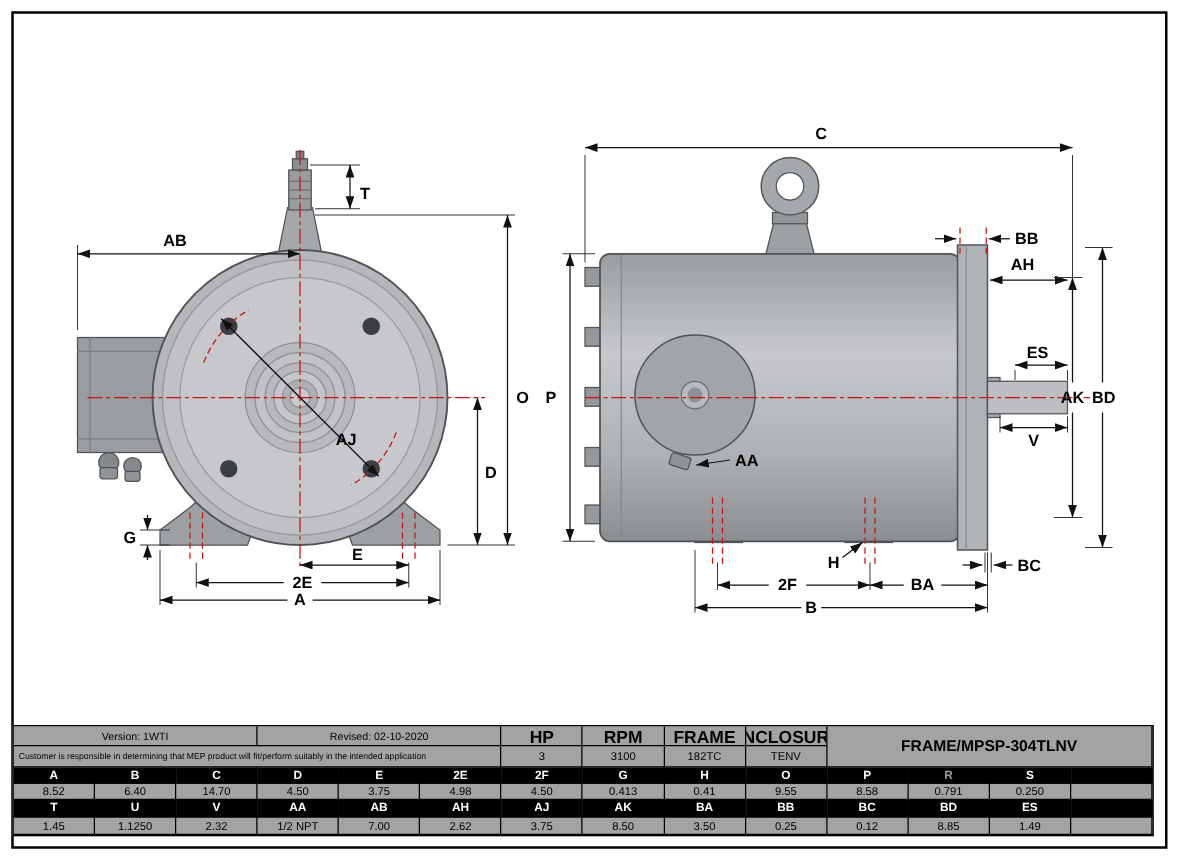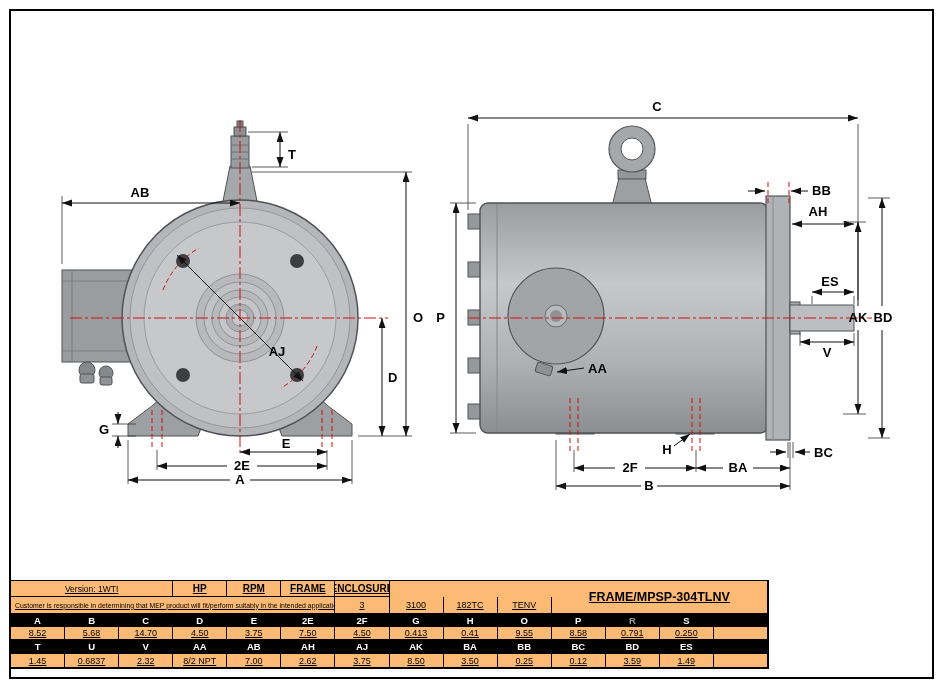--- a/index.html
+++ b/index.html
@@ -13,33 +13,33 @@
   .ext { stroke:#333; stroke-width:0.8; fill:none; }
   .dim { stroke:#111; stroke-width:1; fill:none; }
   .lbl { font:bold 13px "Liberation Sans", sans-serif; fill:#000; }
   .cl  { stroke:var(--centerline,#cc1111); fill:none; stroke-width:1; }
   .clf { stroke-dasharray:12 3 3 3; }
   .cls { stroke-dasharray:5 3; }
   .part { stroke:#505356; }
 
   
   .spec-table {
-    position:absolute; left:10px; top:580px; width:759px;
+    position:absolute; left:10px; top:580px; width:913px;
     display:grid; grid-template-columns:repeat(14,1fr);
     grid-template-rows:16px 17px 13px 13px 14px 14px;
-    border:1.4px solid #000; background:#fdba74;text-decoration:underline;
+    border:1.4px solid #000; background:#a3a3a3;
   }
   .cell { border-right:1px solid #000; border-bottom:1px solid #000;
           display:flex; align-items:center; justify-content:center;
           font-size:9px; color:#000; overflow:hidden; white-space:nowrap; }
   .span3 { grid-column:span 3; }
   .span6 { grid-column:span 6; }
   .model-cell { grid-column:11 / 15; grid-row:1 / 3; font-weight:bold; font-size:12.5px; }
   .meta { font-size:8.5px; }
-  .hp-hdr { font-weight:bold; font-size:10px; }
+  .hp-hdr { font-weight:bold; font-size:14px; }
   .disclaimer { font-size:6.9px; justify-content:flex-start; padding-left:4px; }
   .dim-hdr { background:var(--table_header_bg,#000); color:var(--table_header_fg,#fff);
              font-weight:bold; font-size:9.5px; }
   .dim-hdr.muted { color:var(--muted_header_fg,#999); }
   .dim-val { font-size:9px; }
 </style>
 </head>
 <body>
 
 <div class="page">
@@ -252,20 +252,21 @@
       <rect x="723" y="461" width="30" height="13" fill="#fff"></rect>
       <text class="lbl" x="738" y="472" text-anchor="middle">BA</text>
       <line class="dim" x1="556" y1="486" x2="790" y2="486" marker-start="url(#arr)" marker-end="url(#arr)"></line>
       <rect x="641" y="479" width="16" height="13" fill="#fff"></rect>
       <text class="lbl" x="649" y="490" text-anchor="middle">B</text>
     </g>
   </svg>
 
   <div class="spec-table">
     <div class="cell span3 meta">Version: 1WTI</div>
+    <div class="cell span3 meta">Revised: 02-10-2020</div>
     <div class="cell hp-hdr">HP</div>
     <div class="cell hp-hdr">RPM</div>
     <div class="cell hp-hdr">FRAME</div>
     <div class="cell hp-hdr">ENCLOSURE</div>
     <div class="cell model-cell">FRAME/MPSP-304TLNV</div>
     <div class="cell span6 disclaimer">Customer is responsible in determining that MEP product will fit/perform suitably in the intended application</div>
     <div class="cell dim-val">3</div>
     <div class="cell dim-val">3100</div>
     <div class="cell dim-val">182TC</div>
     <div class="cell dim-val">TENV</div>
@@ -278,25 +279,25 @@
       <div class="cell dim-hdr">2E</div>
       <div class="cell dim-hdr">2F</div>
       <div class="cell dim-hdr">G</div>
       <div class="cell dim-hdr">H</div>
       <div class="cell dim-hdr">O</div>
       <div class="cell dim-hdr">P</div>
       <div class="cell dim-hdr muted">R</div>
       <div class="cell dim-hdr">S</div>
       <div class="cell dim-hdr"></div>
       <div class="cell dim-val">8.52</div>
-      <div class="cell dim-val">5.68</div>
+      <div class="cell dim-val">6.40</div>
       <div class="cell dim-val">14.70</div>
       <div class="cell dim-val">4.50</div>
       <div class="cell dim-val">3.75</div>
-      <div class="cell dim-val">7.50</div>
+      <div class="cell dim-val">4.98</div>
       <div class="cell dim-val">4.50</div>
       <div class="cell dim-val">0.413</div>
       <div class="cell dim-val">0.41</div>
       <div class="cell dim-val">9.55</div>
       <div class="cell dim-val">8.58</div>
       <div class="cell dim-val">0.791</div>
       <div class="cell dim-val">0.250</div>
       <div class="cell dim-val"></div>
       <div class="cell dim-hdr">T</div>
       <div class="cell dim-hdr">U</div>
@@ -306,27 +307,27 @@
       <div class="cell dim-hdr">AH</div>
       <div class="cell dim-hdr">AJ</div>
       <div class="cell dim-hdr">AK</div>
       <div class="cell dim-hdr">BA</div>
       <div class="cell dim-hdr">BB</div>
       <div class="cell dim-hdr">BC</div>
       <div class="cell dim-hdr">BD</div>
       <div class="cell dim-hdr">ES</div>
       <div class="cell dim-hdr"></div>
       <div class="cell dim-val">1.45</div>
-      <div class="cell dim-val">0.6837</div>
+      <div class="cell dim-val">1.1250</div>
       <div class="cell dim-val">2.32</div>
-      <div class="cell dim-val">8/2 NPT</div>
+      <div class="cell dim-val">1/2 NPT</div>
       <div class="cell dim-val">7.00</div>
       <div class="cell dim-val">2.62</div>
       <div class="cell dim-val">3.75</div>
       <div class="cell dim-val">8.50</div>
       <div class="cell dim-val">3.50</div>
       <div class="cell dim-val">0.25</div>
       <div class="cell dim-val">0.12</div>
-      <div class="cell dim-val">3.59</div>
+      <div class="cell dim-val">8.85</div>
       <div class="cell dim-val">1.49</div>
       <div class="cell dim-val"></div>
     </div>
 </div>
 
 </body></html>

